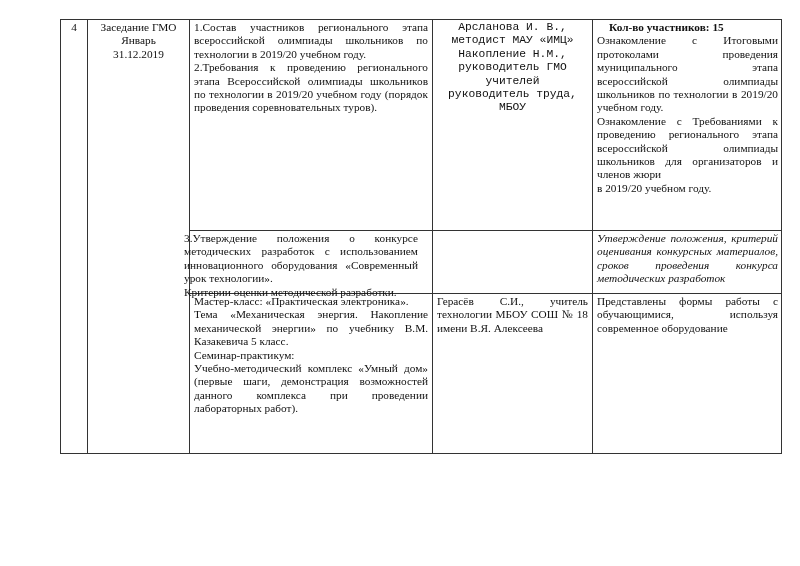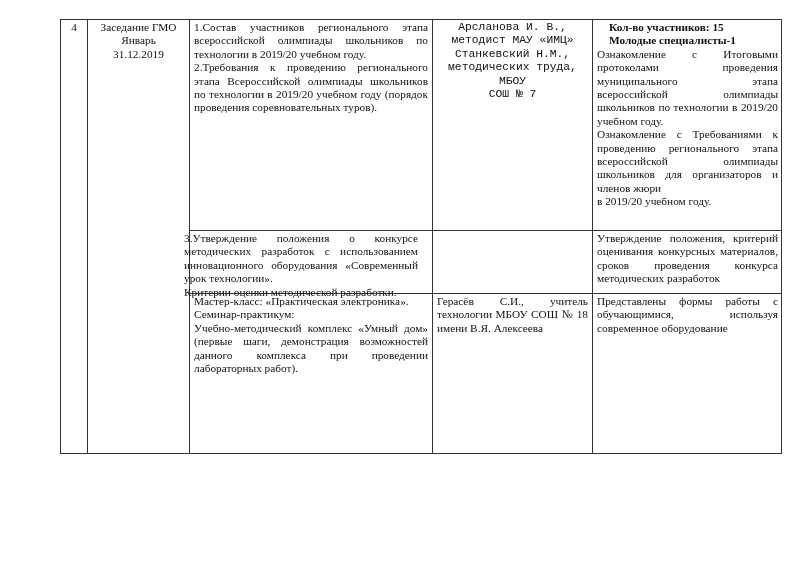--- a/index.html
+++ b/index.html
@@ -70,43 +70,43 @@
       <span class="para">31.12.2019</span>
     </div>
 
     <div class="cell justify" style="left:129px; top:0; width:242px;">
       <span class="para">1.Состав участников регионального этапа всероссийской олимпиады школьников по технологии в 2019/20 учебном году.</span>
       <span class="para">2.Требования к проведению регионального этапа Всероссийской олимпиады школьников по технологии в 2019/20 учебном году (порядок проведения соревновательных туров).</span>
     </div>
     <div class="cell center" style="left:372px; top:0; width:159px;font-family:Liberation Mono, monospace;">
       <span class="para">Арсланова И. В.,</span>
       <span class="para">методист МАУ «ИМЦ»</span>
-      <span class="para">Станкевский Н.М.,</span>
-      <span class="para">методических труда, МБОУ</span>
-      <span class="para">СОШ № 7</span>
+      <span class="para">Накопление Н.М.,</span>
+      <span class="para">руководитель ГМО учителей</span>
+      <span class="para">руководитель труда, МБОУ</span>
     </div>
     <div class="cell justify" style="left:532px; top:0; width:189px;">
       <span class="para bold">Кол-во участников: 15</span>
-      <span class="para bold">Молодые специалисты-1</span>
       <span class="para">Ознакомление с Итоговыми протоколами проведения муниципального этапа всероссийской олимпиады школьников по технологии в 2019/20 учебном году.</span>
       <span class="para">Ознакомление с Требованиями к проведению регионального этапа всероссийской олимпиады школьников для организаторов и членов жюри</span>
       <span class="para">в 2019/20 учебном году.</span>
     </div>
 
     <div class="cell justify" style="left:119px; top:211px; width:242px;">
       <span class="para">3.Утверждение положения о конкурсе методических разработок с использованием инновационного оборудования «Современный урок технологии».</span>
       <span class="para">Критерии оценки методической разработки.</span>
     </div>
     <div class="cell" style="left:372px; top:211px; width:159px;"></div>
-    <div class="cell justify" style="left:532px; top:211px; width:189px;">
+    <div class="cell justify" style="left:532px; top:211px; width:189px;font-style:italic;">
       <span class="para">Утверждение положения, критерий оценивания конкурсных материалов, сроков проведения конкурса методических разработок</span>
     </div>
 
     <div class="cell justify" style="left:129px; top:274px; width:242px;">
       <span class="para">Мастер-класс: «Практическая электроника».</span>
+      <span class="para">Тема «Механическая энергия. Накопление механической энергии» по учебнику В.М. Казакевича 5 класс.</span>
       <span class="para">Семинар-практикум:</span>
       <span class="para">Учебно-методический комплекс «Умный дом» (первые шаги, демонстрация возможностей данного комплекса при проведении лабораторных работ).</span>
     </div>
     <div class="cell justify" style="left:372px; top:274px; width:159px;">
       <span class="para">Герасёв С.И., учитель технологии МБОУ СОШ № 18 имени В.Я. Алексеева</span>
     </div>
     <div class="cell justify" style="left:532px; top:274px; width:189px;">
       <span class="para">Представлены формы работы с обучающимися, используя современное оборудование</span>
     </div>
   </div>

